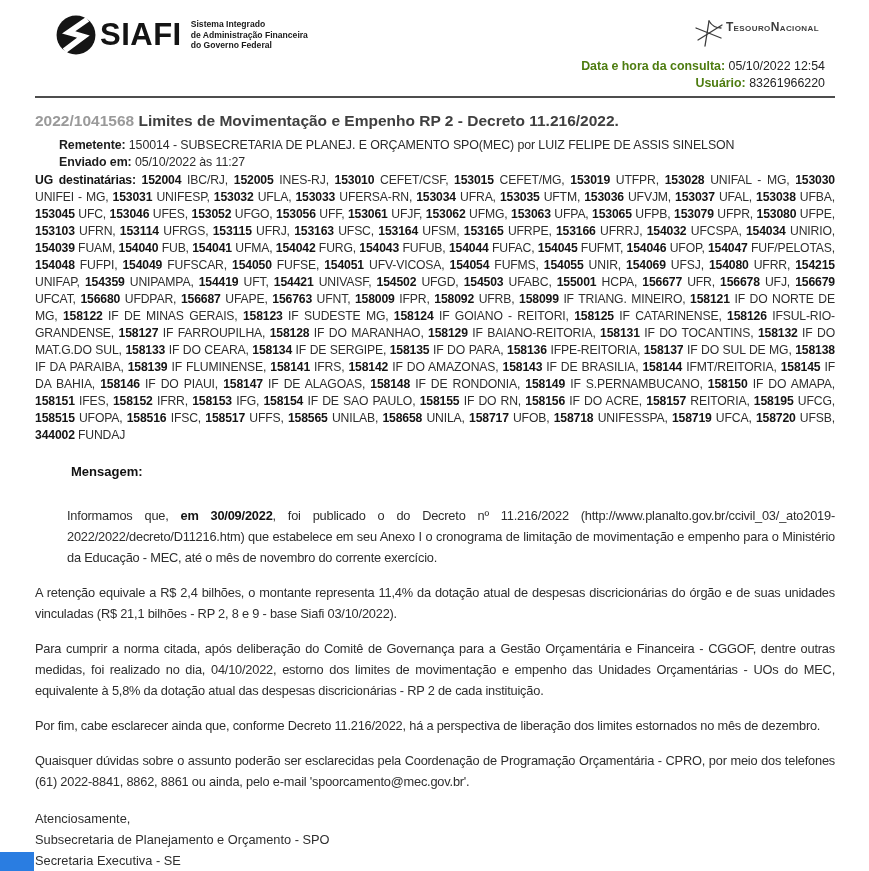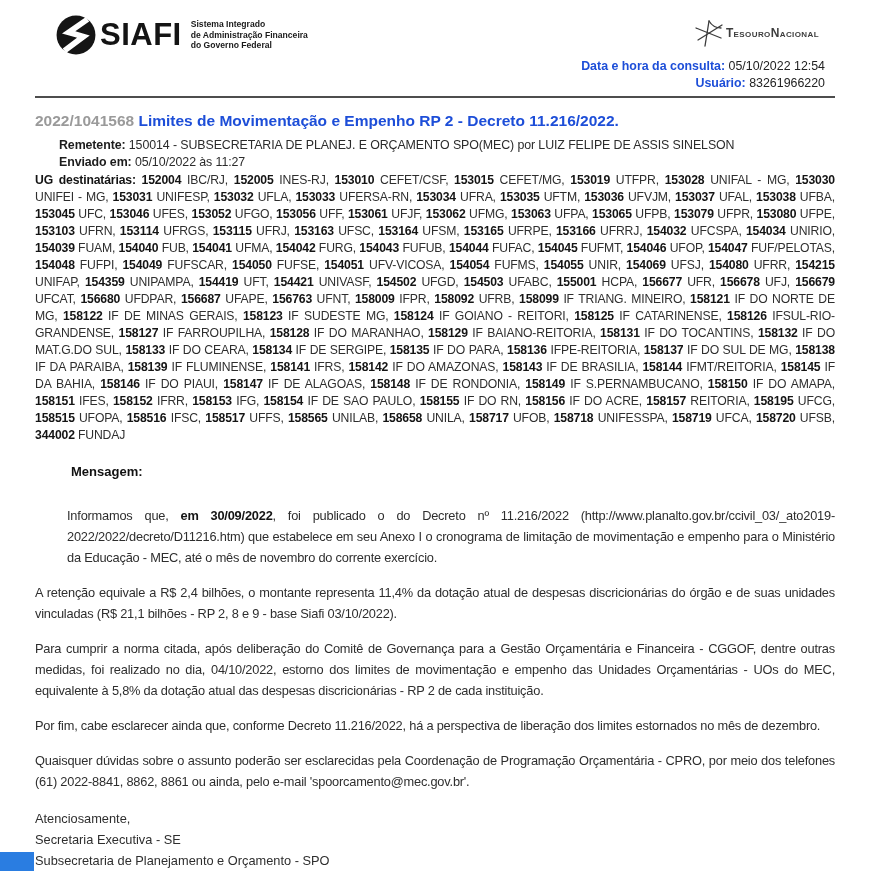--- a/index.html
+++ b/index.html
@@ -10,32 +10,32 @@
     position:relative;
     overflow:hidden;
   }
   .page{position:relative;width:859px;height:871px;background:#fff;overflow:hidden;}
 
   
   .logo-block{position:absolute;left:55px;top:14px;display:flex;align-items:center;}
   .logo-mark{width:42px;height:42px;display:inline-block;}
   .logo-text{font-size:31px;font-weight:bold;color:#141414;letter-spacing:.5px;margin-left:3px;}
   .logo-tagline{margin-left:9px;font-size:8.6px;font-weight:bold;color:#1a1a1a;line-height:10.5px;}
-  .tesouro{position:absolute;right:40px;top:20px;display:flex;align-items:center;}
+  .tesouro{position:absolute;right:40px;top:20px;display:flex;align-items:flex-start;}
   .tesouro-star{width:30px;height:27px;margin-right:2px;}
   .tesouro-text{font-variant:small-caps;font-weight:bold;font-size:12px;color:#3d3d3d;letter-spacing:.4px;padding-bottom:2px;}
   .consulta-meta{position:absolute;right:34px;top:58px;text-align:right;font-size:12.4px;line-height:17px;color:#222;}
-  .consulta-meta b{color:#1d4ed8;}
+  .consulta-meta b{color:#4d7c0f;}
   .rule{position:absolute;left:35px;top:96px;width:800px;border:none;border-top:2px solid #4d4d4d;margin:0;}
 
   
   .main{position:absolute;left:35px;top:102px;width:800px;}
   .doc-head{font-size:15.5px;font-weight:bold;margin:9px 0 7px 0;line-height:19px;}
   .doc-number{color:#9a9a9a;}
-  .doc-title{color:#1d4ed8;}
+  .doc-title{color:#404040;}
   .meta-line{font-size:12.4px;line-height:17px;margin:0;color:#2b2b2b;letter-spacing:-.1px;}
   .meta-line b{color:#1c1c1c;padding-left:24px;}
   .ug-block{font-size:12.2px;line-height:17px;text-align:justify;margin:1px 0 0 0;color:#2e2e2e;letter-spacing:-.15px;}
   .ug-block b{color:#141414;}
   .msg-heading{font-size:13px;font-weight:bold;color:#111;margin:20px 0 0 0;line-height:15px;padding-left:36px;}
   .msg{font-size:12.8px;line-height:21px;text-align:justify;margin:14px 0 0 0;color:#2e2e2e;letter-spacing:-.2px;}
   .msg.first{margin-top:26px;margin-left:32px;}
   .msg b{color:#141414;}
   .sig-closing{font-size:12.8px;line-height:21px;margin:16px 0 0 0;color:#2e2e2e;}
   .sig-line{font-size:12.8px;line-height:21px;color:#2e2e2e;}
@@ -112,21 +112,21 @@
     <h2 class="msg-heading">Mensagem:</h2>
 
     <p class="msg first"><span>Informamos que, </span><b>em 30/09/2022</b><span>, foi publicado o do Decreto nº 11.216/2022 (http://www.planalto.gov.br/ccivil_03/_ato2019-2022/2022/decreto/D11216.htm) que estabelece em seu Anexo I o cronograma de limitação de movimentação e empenho para o Ministério da Educação - MEC, até o mês de novembro do corrente exercício.</span></p>
     <p class="msg"><span>A retenção equivale a R$ 2,4 bilhões, o montante representa 11,4% da dotação atual de despesas discricionárias do órgão e de suas unidades vinculadas (R$ 21,1 bilhões - RP 2, 8 e 9 - base Siafi 03/10/2022).</span></p>
     <p class="msg"><span>Para cumprir a norma citada, após deliberação do Comitê de Governança para a Gestão Orçamentária e Financeira - CGGOF, dentre outras medidas, foi realizado no dia, 04/10/2022, estorno dos limites de movimentação e empenho das Unidades Orçamentárias - UOs do MEC, equivalente à 5,8% da dotação atual das despesas discricionárias - RP 2 de cada instituição.</span></p>
     <p class="msg"><span>Por fim, cabe esclarecer ainda que, conforme Decreto 11.216/2022, há a perspectiva de liberação dos limites estornados no mês de dezembro.</span></p>
     <p class="msg"><span>Quaisquer dúvidas sobre o assunto poderão ser esclarecidas pela Coordenação de Programação Orçamentária - CPRO, por meio dos telefones (61) 2022-8841, 8862, 8861 ou ainda, pelo e-mail 'spoorcamento@mec.gov.br'.</span></p>
 
     <p class="sig-closing">Atenciosamente,</p>
     <div>
+        <div class="sig-line">Subsecretaria de Planejamento e Orçamento - SPO</div>
         <div class="sig-line">Secretaria Executiva - SE</div>
-        <div class="sig-line">Subsecretaria de Planejamento e Orçamento - SPO</div>
       </div>
 
   </div>
 
   <div class="blue-fragment" style="background: rgb(42, 125, 225);"></div>
 
 </div>
 
 </body></html>

